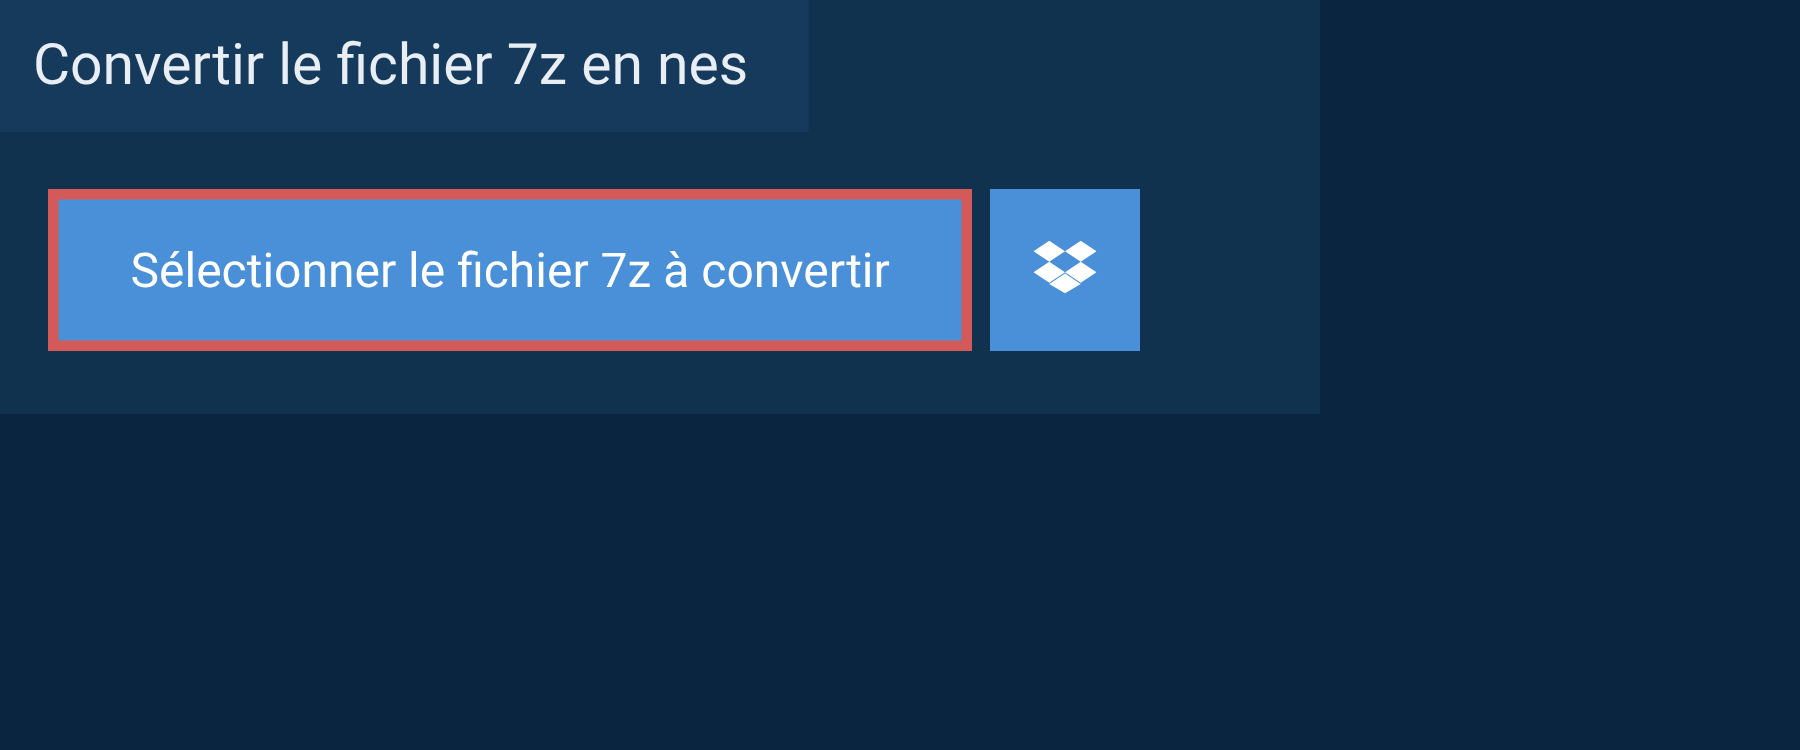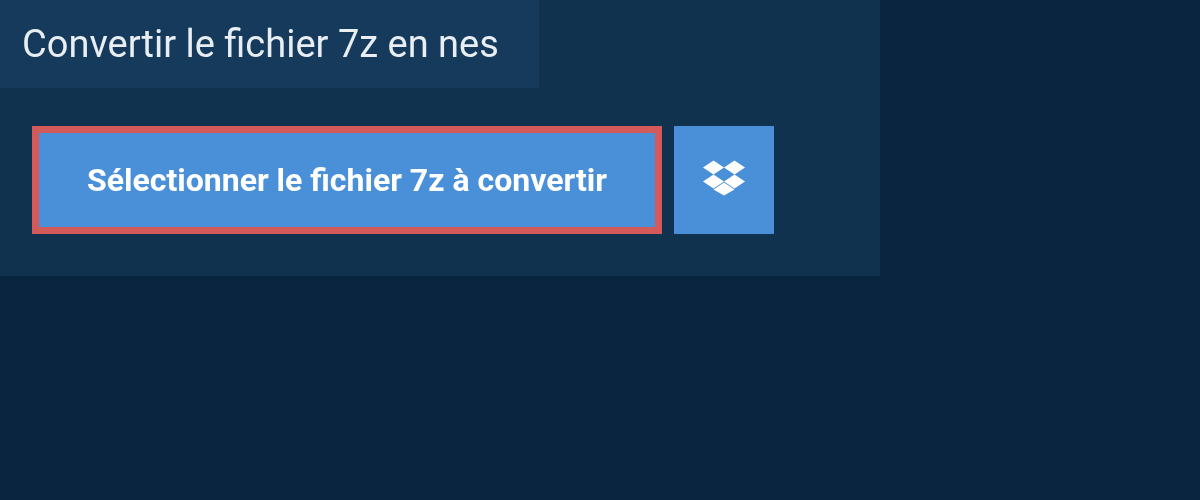--- a/index.html
+++ b/index.html
@@ -30,21 +30,21 @@
     .action-row {
       padding: 38px 32px 42px 32px;
       display: flex;
       gap: 12px;
       align-items: stretch;
     }
     .select-button {
       background: #4a90d9;
       color: #ffffff;
       font-size: 32px;
-      font-weight: 700;
+      font-weight: 400;
       padding: 28px 48px;
       border: 7px solid #d45a5a;
       cursor: pointer;
       display: flex;
       align-items: center;
       justify-content: center;
       flex: 0 0 auto;
     }
     .dropbox-button {
       background: #4a90d9;

